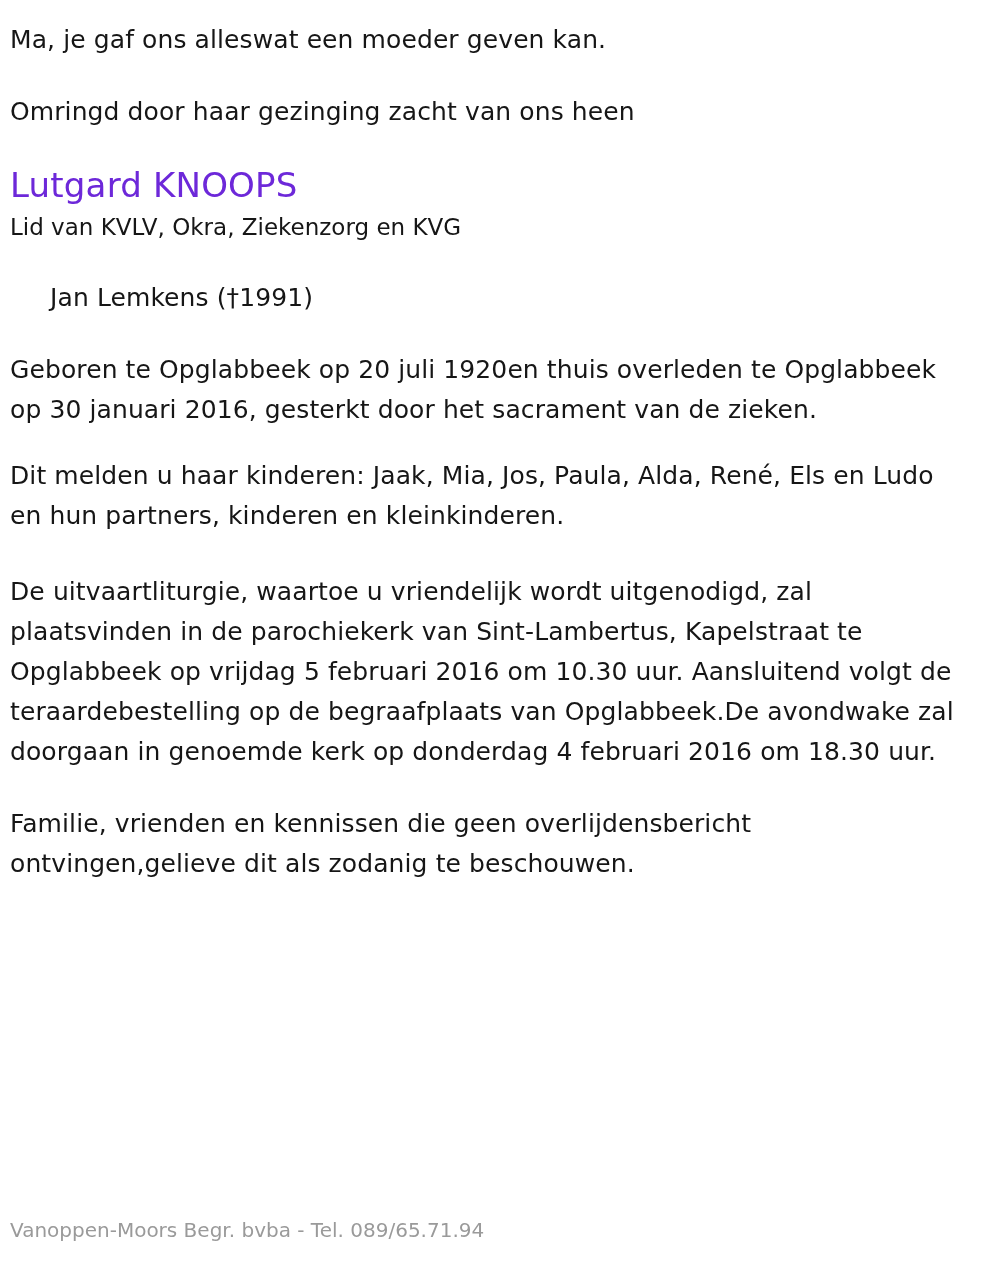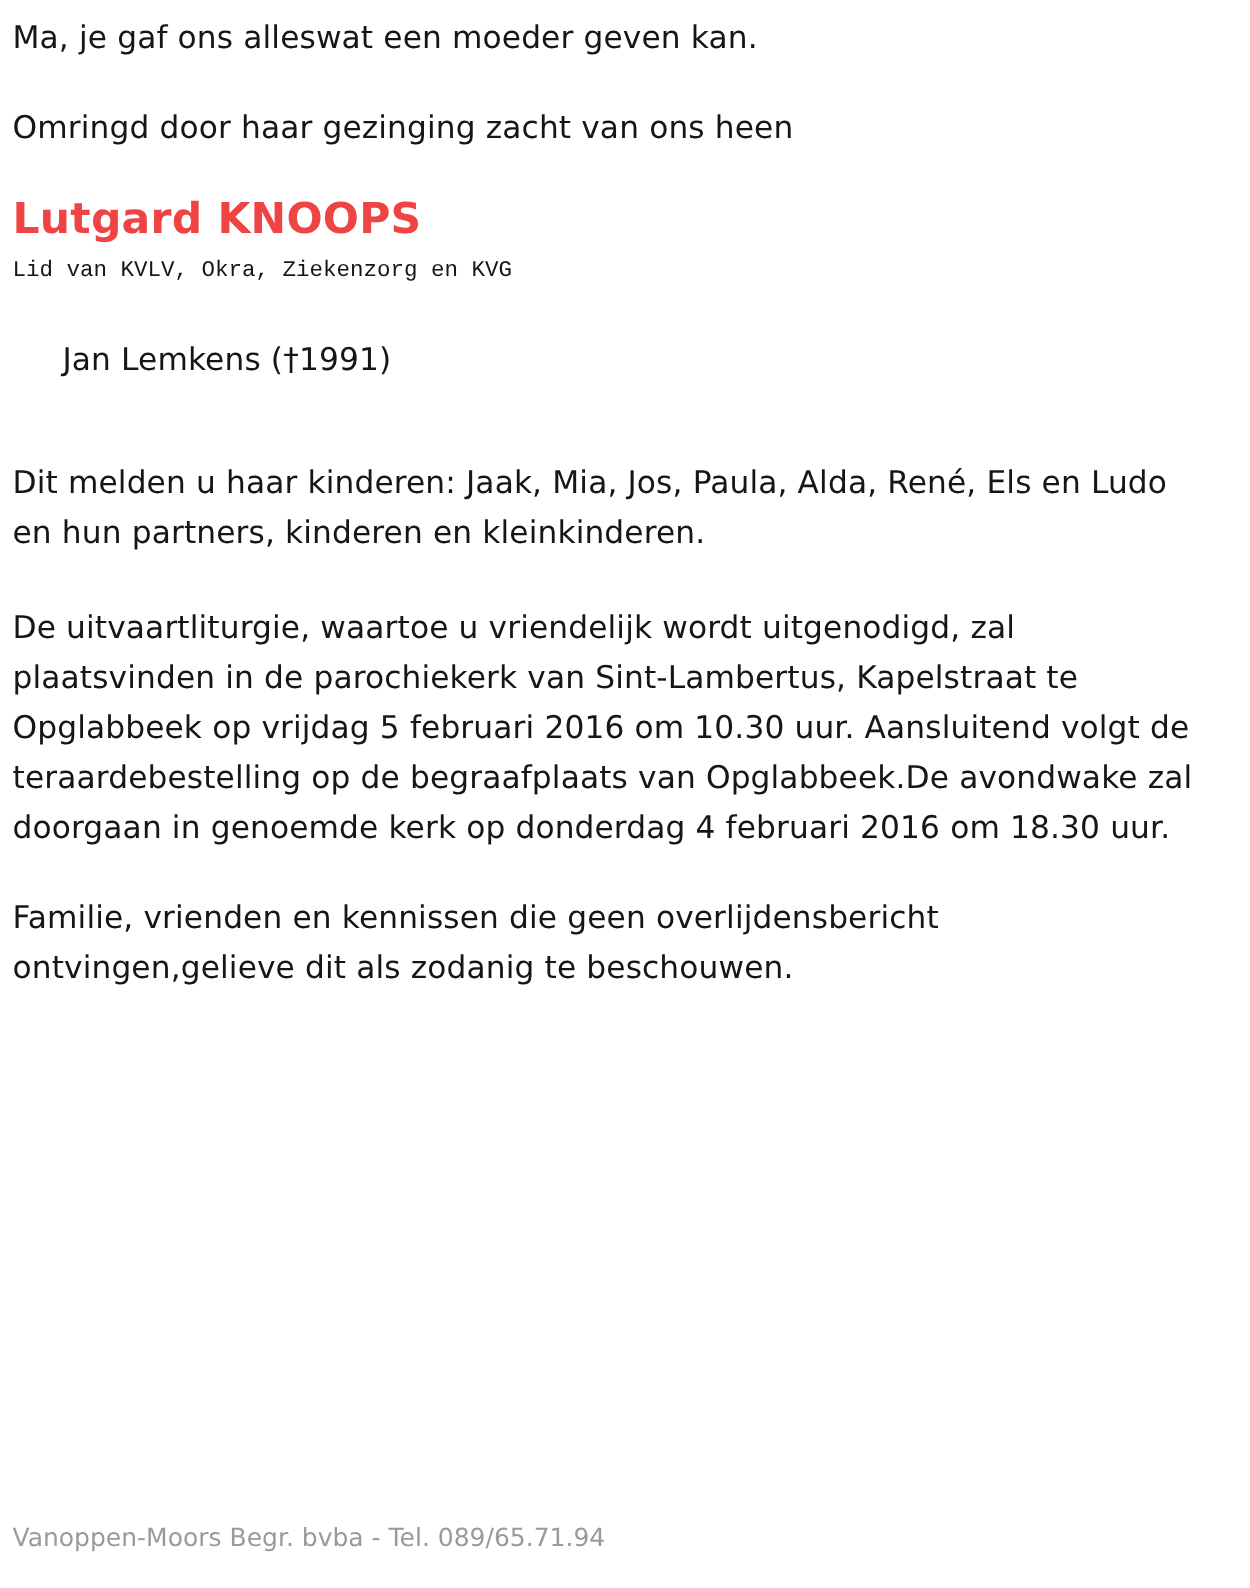--- a/index.html
+++ b/index.html
@@ -10,45 +10,44 @@
   body {
     width: 1000px;
     min-height: 1270px;
     font-family: "DejaVu Sans", sans-serif;
     color: #1a1a1a;
   }
   .page {
     width: 974px;
     min-height: 1270px;
     box-sizing: border-box;
-    padding: 10px 18px 0 10px;
+    padding: 20px 18px 0 10px;
     position: relative;
   }
   .line {
     font-size: 25px;
     line-height: 40px;
     color: #161616;
     letter-spacing: 0.1px;
   }
   .spacer-sm { height: 26px; }
   .spacer-md { height: 32px; }
   .spacer-lg { height: 36px; }
   .name {
     font-size: 34px;
-    font-weight: bold;
+    font-weight: normal;
     line-height: 46px;
-    color: #ef4444;
+    color: #6d28d9;
     letter-spacing: 0.2px;
     margin-top: 4px;
   }
   .subname {
-    font-size: 18px;
+    font-size: 23px;
     line-height: 38px;
     color: #161616;
-    font-family: Liberation Mono, monospace;
   }
   .para {
     font-size: 25px;
     line-height: 40px;
     color: #161616;
     letter-spacing: 0.1px;
   }
   .cross {
     font-family: "DejaVu Sans", sans-serif;
     margin-left: 40px;
@@ -78,20 +77,21 @@
   <div class="name">Lutgard KNOOPS</div>
 
   <div class="subname">Lid van KVLV, Okra, Ziekenzorg en KVG</div>
 
   <div class="spacer-md"></div>
 
   <div class="line cross">Jan Lemkens (†1991)</div>
 
   <div class="spacer-md"></div>
 
+  <div class="para">Geboren te Opglabbeek op 20 juli 1920en thuis overleden te Opglabbeek op 30 januari 2016, gesterkt door het sacrament van de zieken.</div>
 
   <div class="spacer-sm"></div>
 
   <div class="para">Dit melden u haar kinderen: Jaak, Mia, Jos, Paula, Alda, René, Els en Ludo en hun partners, kinderen en kleinkinderen.</div>
 
   <div class="spacer-lg"></div>
 
   <div class="para">De uitvaartliturgie, waartoe u vriendelijk wordt uitgenodigd, zal plaatsvinden in de parochiekerk van Sint-Lambertus, Kapelstraat te Opglabbeek op vrijdag 5 februari 2016 om 10.30 uur. Aansluitend volgt de teraardebestelling op de begraafplaats van Opglabbeek.De avondwake zal doorgaan in genoemde kerk op donderdag 4 februari 2016 om 18.30 uur.</div>
 
 

